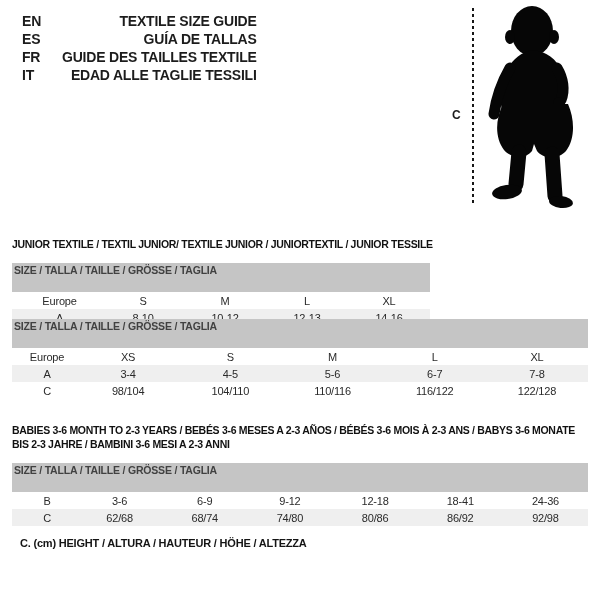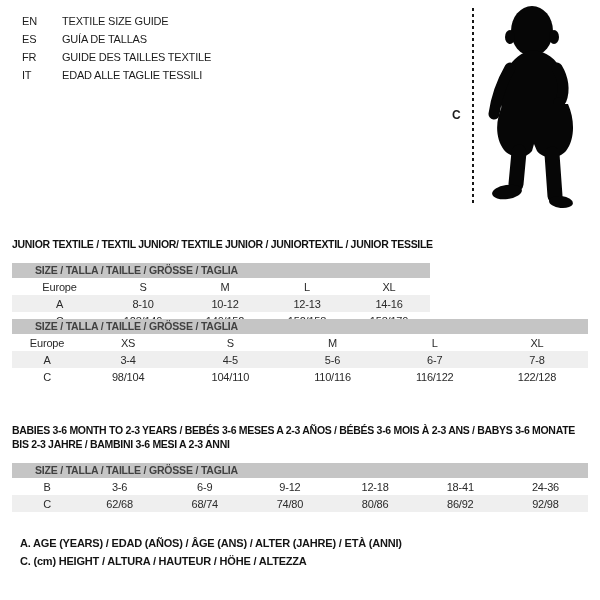--- a/index.html
+++ b/index.html
@@ -3,21 +3,21 @@
 <meta charset="utf-8">
 <style>
   html,body{margin:0;padding:0;}
   .page{
     position:relative; width:600px; height:600px; background:#ffffff;
     font-family:"Liberation Sans", sans-serif; color:#1c1c1c; overflow:hidden;
   }
 
   
   .lang-block{position:absolute; left:22px; top:12px;}
-  .lang-row{display:flex; line-height:18px; font-size:11px; font-weight:normal; letter-spacing:-0.2px;}
+  .lang-row{display:flex; line-height:18px; font-size:14px; font-weight:bold; letter-spacing:-0.2px;justify-content:space-between;}
   .lang-code{width:40px; flex:0 0 40px;}
   .lang-text{white-space:nowrap;}
 
   
   .measure-line{
     position:absolute; left:472px; top:8px; width:2px; height:198px;
     background:repeating-linear-gradient(to bottom,#161616 0 3px,transparent 3px 6px);
   }
   .measure-label{position:absolute; left:452px; top:108px; font-size:12px; font-weight:bold;}
   .baby-svg{position:absolute; left:482px; top:4px;}
@@ -27,21 +27,21 @@
   .t1{top:213px; width:418px;margin-top:24px;}
   .t2{top:319px; width:576px;}
   .t3{top:423px; width:576px;}
   .t-title{
     font-size:10.5px; font-weight:bold; letter-spacing:-0.3px; color:#111;
     line-height:14px; margin-bottom:12px; white-space:nowrap;
   }
   .t3 .t-title{white-space:normal; width:578px;}
   .t-band{
     background:#c5c5c5; color:#414141; font-size:10.5px; font-weight:bold;
-    letter-spacing:-0.2px; height:15px; line-height:15px; padding-left:23px;
+    letter-spacing:-0.2px; height:29px; line-height:15px; padding-left:2px;
   }
   .trow{display:flex; align-items:center; height:17px; font-size:11px; letter-spacing:-0.2px; color:#2a2a2a;}
   .trow.stripe{background:#efefef;}
   .tcell{flex:1; text-align:center; white-space:nowrap;}
   .tcell.label{flex:0 0 auto; text-align:center; padding-left:5px;}
   .t1 .tcell.label{width:85px;}
   .t2 .tcell.label,.t3 .tcell.label{width:60px;}
 
   
   .footnotes{position:absolute; left:20px; top:534px;}
@@ -168,17 +168,16 @@
           <div class="tcell">68/74</div>
           <div class="tcell">74/80</div>
           <div class="tcell">80/86</div>
           <div class="tcell">86/92</div>
           <div class="tcell">92/98</div>
         </div>
       </div>
   </section>
 
   <div class="footnotes" id="footnotes">
-      <div class="footnote">A. AGE (YEARS) / EDAD (AÑOS) / ÂGE (ANS) / ALTER (JAHRE) / ETÀ (ANNI)</div>
       <div class="footnote">C. (cm) HEIGHT / ALTURA / HAUTEUR / HÖHE / ALTEZZA</div>
     </div>
 
 </div>
 
 </body></html>

